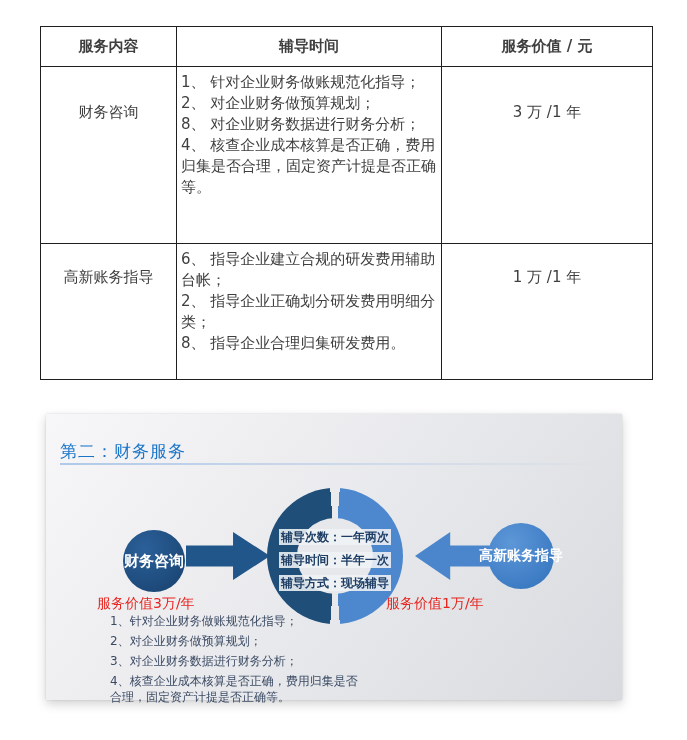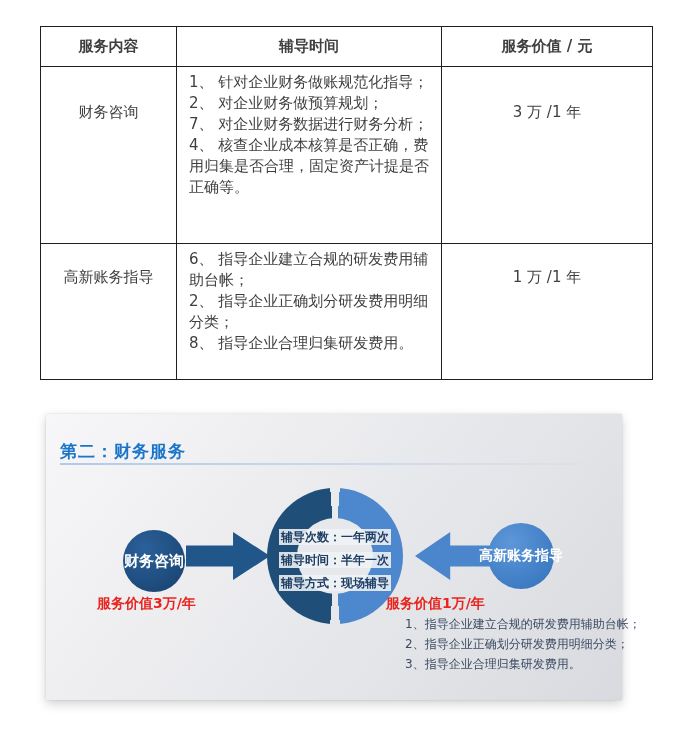--- a/index.html
+++ b/index.html
@@ -13,28 +13,28 @@
   .svc-table th, .svc-table td { border:1px solid #1f1f1f; }
   .svc-table th { font-weight:bold; height:40px; text-align:center; font-size:15px; }
   .col-service { width:136px; }
   .col-detail  { width:265px; }
   .col-value   { width:211px; }
   td.cell-service, td.cell-value { text-align:center; vertical-align:top; }
   tr.row-1 td.cell-service, tr.row-1 td.cell-value { padding-top:36px; }
   tr.row-2 td.cell-service, tr.row-2 td.cell-value { padding-top:24px; }
   tr.row-1 { height:177px; }
   tr.row-2 { height:136px; }
-  td.cell-detail { vertical-align:top; padding:5px 12px; }
+  td.cell-detail { vertical-align:top; padding:5px 4px; }
   td.cell-detail .detail-line { line-height:21px; }
 
   
   .card { position:absolute; left:46px; top:414px; width:576px; height:286px;
           background:linear-gradient(128deg,#f7f7f9 0%,#ededf0 35%,#e3e5e8 65%,#d8dadf 100%);
           box-shadow:0 4px 10px rgba(0,0,0,0.18), 0 0 2px rgba(0,0,0,0.12); }
-  .card-title { position:absolute; left:14px; top:26px; font-size:17px; font-weight:bold;
+  .card-title { position:absolute; left:14px; top:26px; font-size:17px; font-weight:normal;
                 color:#1a74c8; letter-spacing:1px;text-align:center; }
   .title-rule { position:absolute; left:14px; top:49px; width:548px; height:2px;
                 background:linear-gradient(to right, rgba(120,165,220,0.55), rgba(120,165,220,0)); }
 
   .node-circle { position:absolute; border-radius:50%; display:flex; align-items:center;
                  justify-content:center; color:#ffffff; font-weight:bold; white-space:nowrap; }
   .node-left  { left:77px; top:116px; width:62px; height:62px; font-size:15px;
                 background:radial-gradient(circle at 35% 30%, #2b6099 0%, #1d4a7a 70%, #173f6a 100%); }
   .node-right { left:442px; top:109px; width:66px; height:66px; font-size:14px;
                 background:radial-gradient(circle at 35% 30%, #5d97d8 0%, #3e7cc4 70%, #3470b7 100%); }
@@ -52,21 +52,21 @@
              rgba(0,0,0,0) 176deg 184deg,
              #1f4e79 184deg 356deg,
              rgba(0,0,0,0) 356deg 360deg); }
   .ring-hole { position:absolute; left:30px; top:30px; width:76px; height:76px; border-radius:50%;
                background:#e6e8eb; }
   .ring-text { position:absolute; left:204px; top:112px; width:170px; text-align:center; }
   .ring-text .ring-line { display:inline-block; font-size:12px; font-weight:bold; color:#1d3d64;
                line-height:16px; margin-bottom:4px; background:rgba(240,242,245,0.88);
                padding:0 2px; white-space:nowrap; }
 
-  .value-label { position:absolute; font-size:14px; font-weight:bold; color:#e8251f;
+  .value-label { position:absolute; font-size:14px; font-weight:normal; color:#e8251f;
                  white-space:nowrap; }
   .value-left  { left:51px;  top:181px; }
   .value-right { left:340px; top:181px; }
 
   .points { position:absolute; font-size:12px; color:#3b4a63; }
   .points-left  { left:64px;  top:199px; width:252px; }
   .points-right { left:359px; top:202px; width:265px; }
   .points .point { line-height:16px; margin-bottom:4px; }
 </style>
 </head>
@@ -84,21 +84,21 @@
       <th>辅导时间</th>
       <th>服务价值 / 元</th>
     </tr>
   </thead>
   <tbody>
     <tr class="row-1">
       <td class="cell-service">财务咨询</td>
       <td class="cell-detail">
         <div class="detail-line">1、 针对企业财务做账规范化指导；</div>
         <div class="detail-line">2、 对企业财务做预算规划；</div>
-        <div class="detail-line">7、 对企业财务数据进行财务分析；</div>
+        <div class="detail-line">8、 对企业财务数据进行财务分析；</div>
         <div class="detail-line">4、 核查企业成本核算是否正确，费用归集是否合理，固定资产计提是否正确等。</div>
       </td>
       <td class="cell-value">3 万 /1 年</td>
     </tr>
     <tr class="row-2">
       <td class="cell-service">高新账务指导</td>
       <td class="cell-detail">
         <div class="detail-line">6、 指导企业建立合规的研发费用辅助台帐；</div>
         <div class="detail-line">2、 指导企业正确划分研发费用明细分类；</div>
         <div class="detail-line">8、 指导企业合理归集研发费用。</div>
@@ -127,20 +127,21 @@
     <span class="ring-line">辅导方式：现场辅导</span>
   </div>
 
   <div class="arrow arrow-left-dir"></div>
 
   <div class="node-circle node-right">
     <span>高新账务指导</span>
   </div>
 
   <div class="value-label value-left">服务价值3万/年</div>
+  <div class="points points-left">
+    <div class="point">1、针对企业财务做账规范化指导；</div>
+    <div class="point">2、对企业财务做预算规划；</div>
+    <div class="point">3、对企业财务数据进行财务分析；</div>
+    <div class="point">4、核查企业成本核算是否正确，费用归集是否合理，固定资产计提是否正确等。</div>
+  </div>
 
   <div class="value-label value-right">服务价值1万/年</div>
-  <div class="points points-right">
-    <div class="point">1、指导企业建立合规的研发费用辅助台帐；</div>
-    <div class="point">2、指导企业正确划分研发费用明细分类；</div>
-    <div class="point">3、指导企业合理归集研发费用。</div>
-  </div>
 </div>
 
 </body></html>

